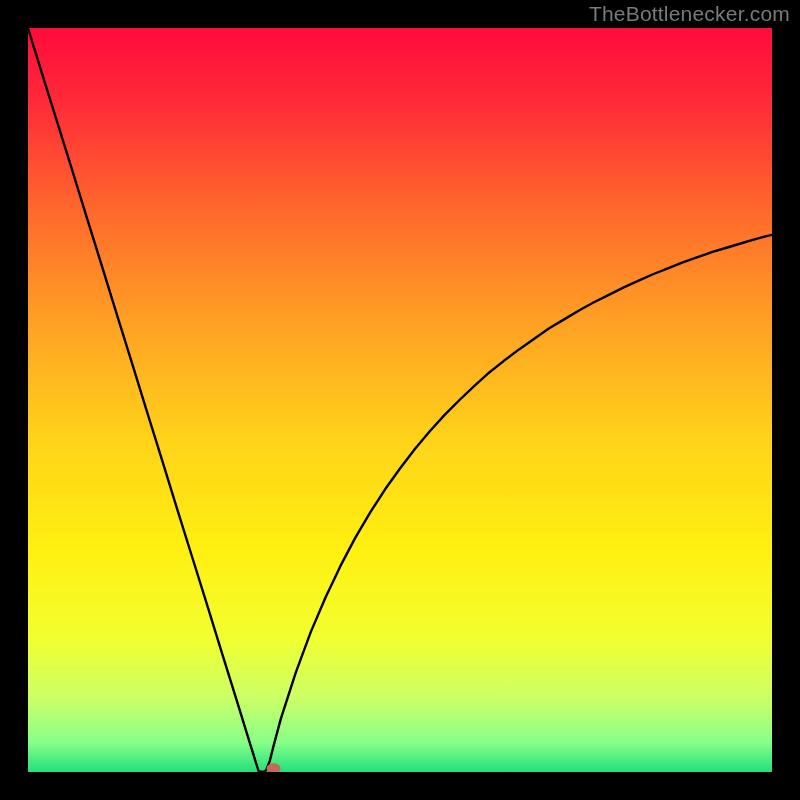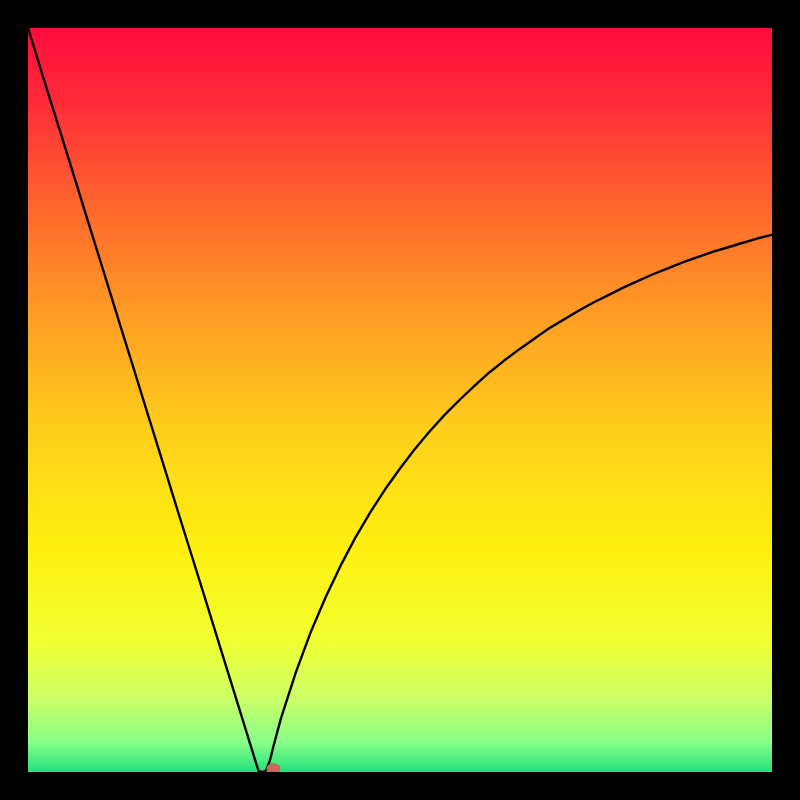--- a/index.html
+++ b/index.html
@@ -37,20 +37,21 @@
     color: #7a7a7a;
     font-size: 21px;
     letter-spacing: 0.2px;
     font-weight: 500;
   }
 </style>
 </head>
 <body>
 
 <div class="frame">
+  <div class="watermark">TheBottlenecker.com</div>
   <div class="plot-area">
     <svg viewBox="0 0 744 744">
       <defs>
         <linearGradient id="bg-grad" x1="0" y1="0" x2="0" y2="1">
 
         <stop offset="0.00%" stop-color="#ff0b3d"></stop>
             <stop offset="10.00%" stop-color="#ff2b38"></stop>
             <stop offset="25.00%" stop-color="#ff6a2c"></stop>
             <stop offset="40.00%" stop-color="#ffa224"></stop>
             <stop offset="55.00%" stop-color="#ffd21a"></stop>

